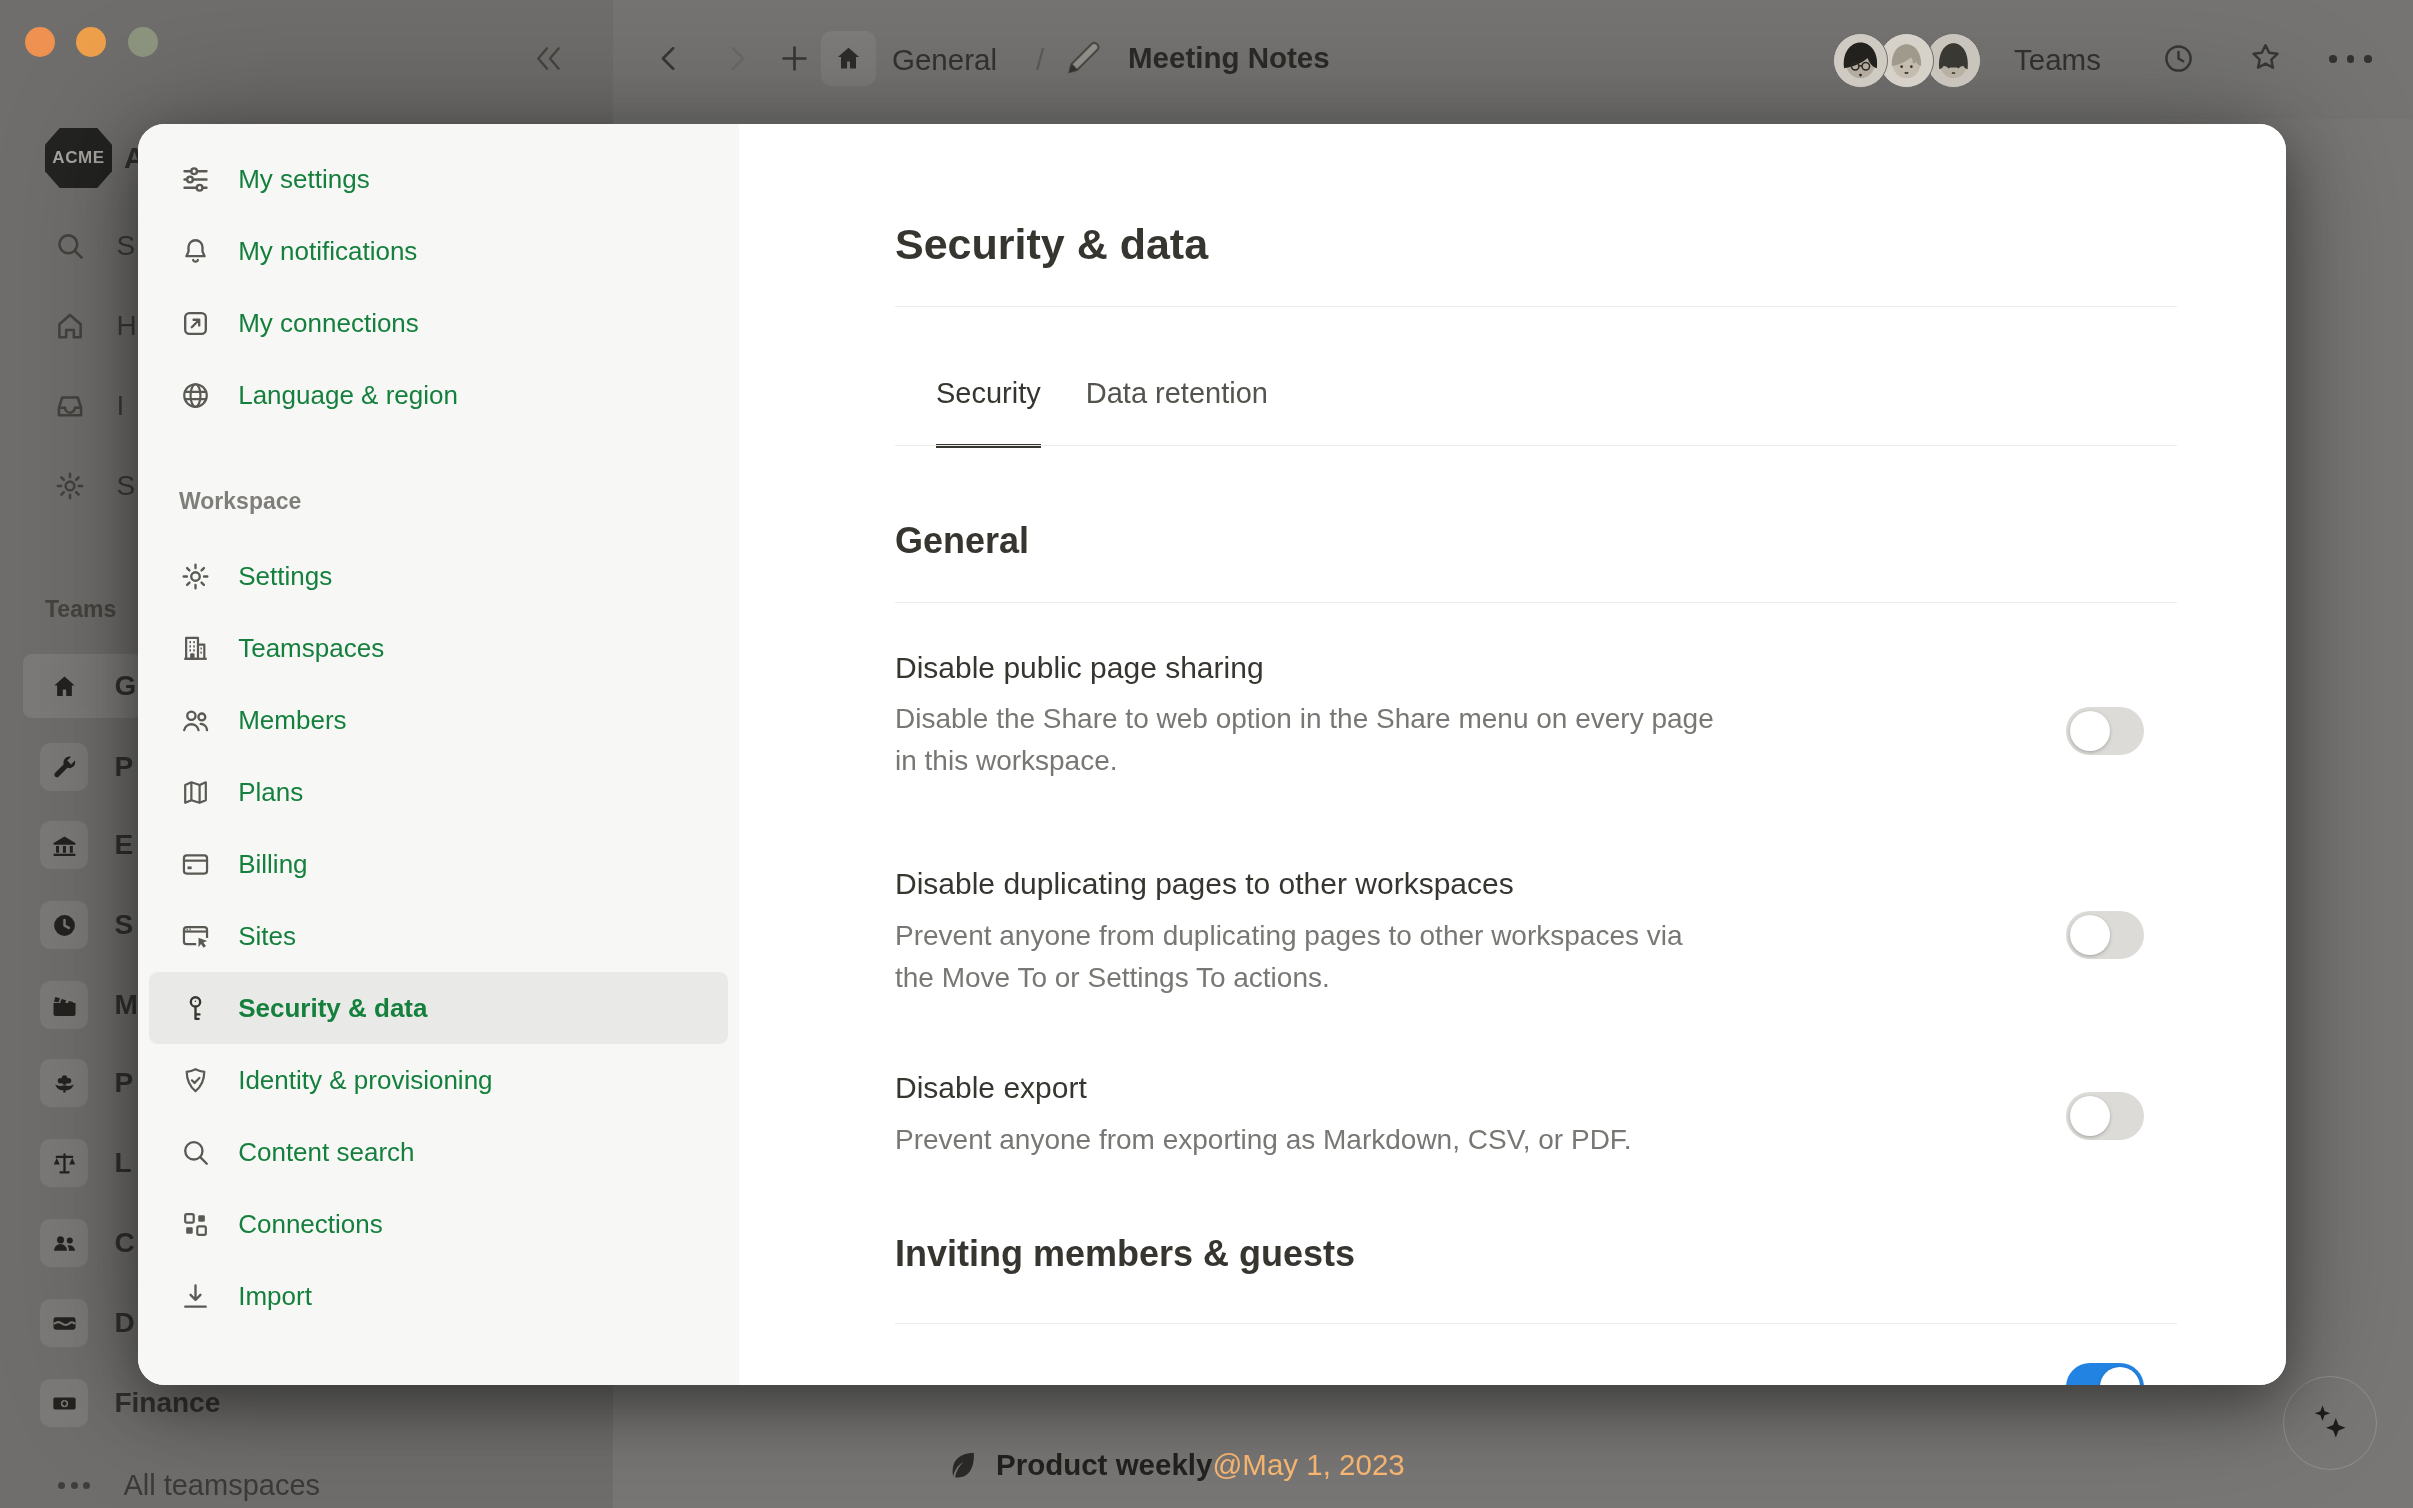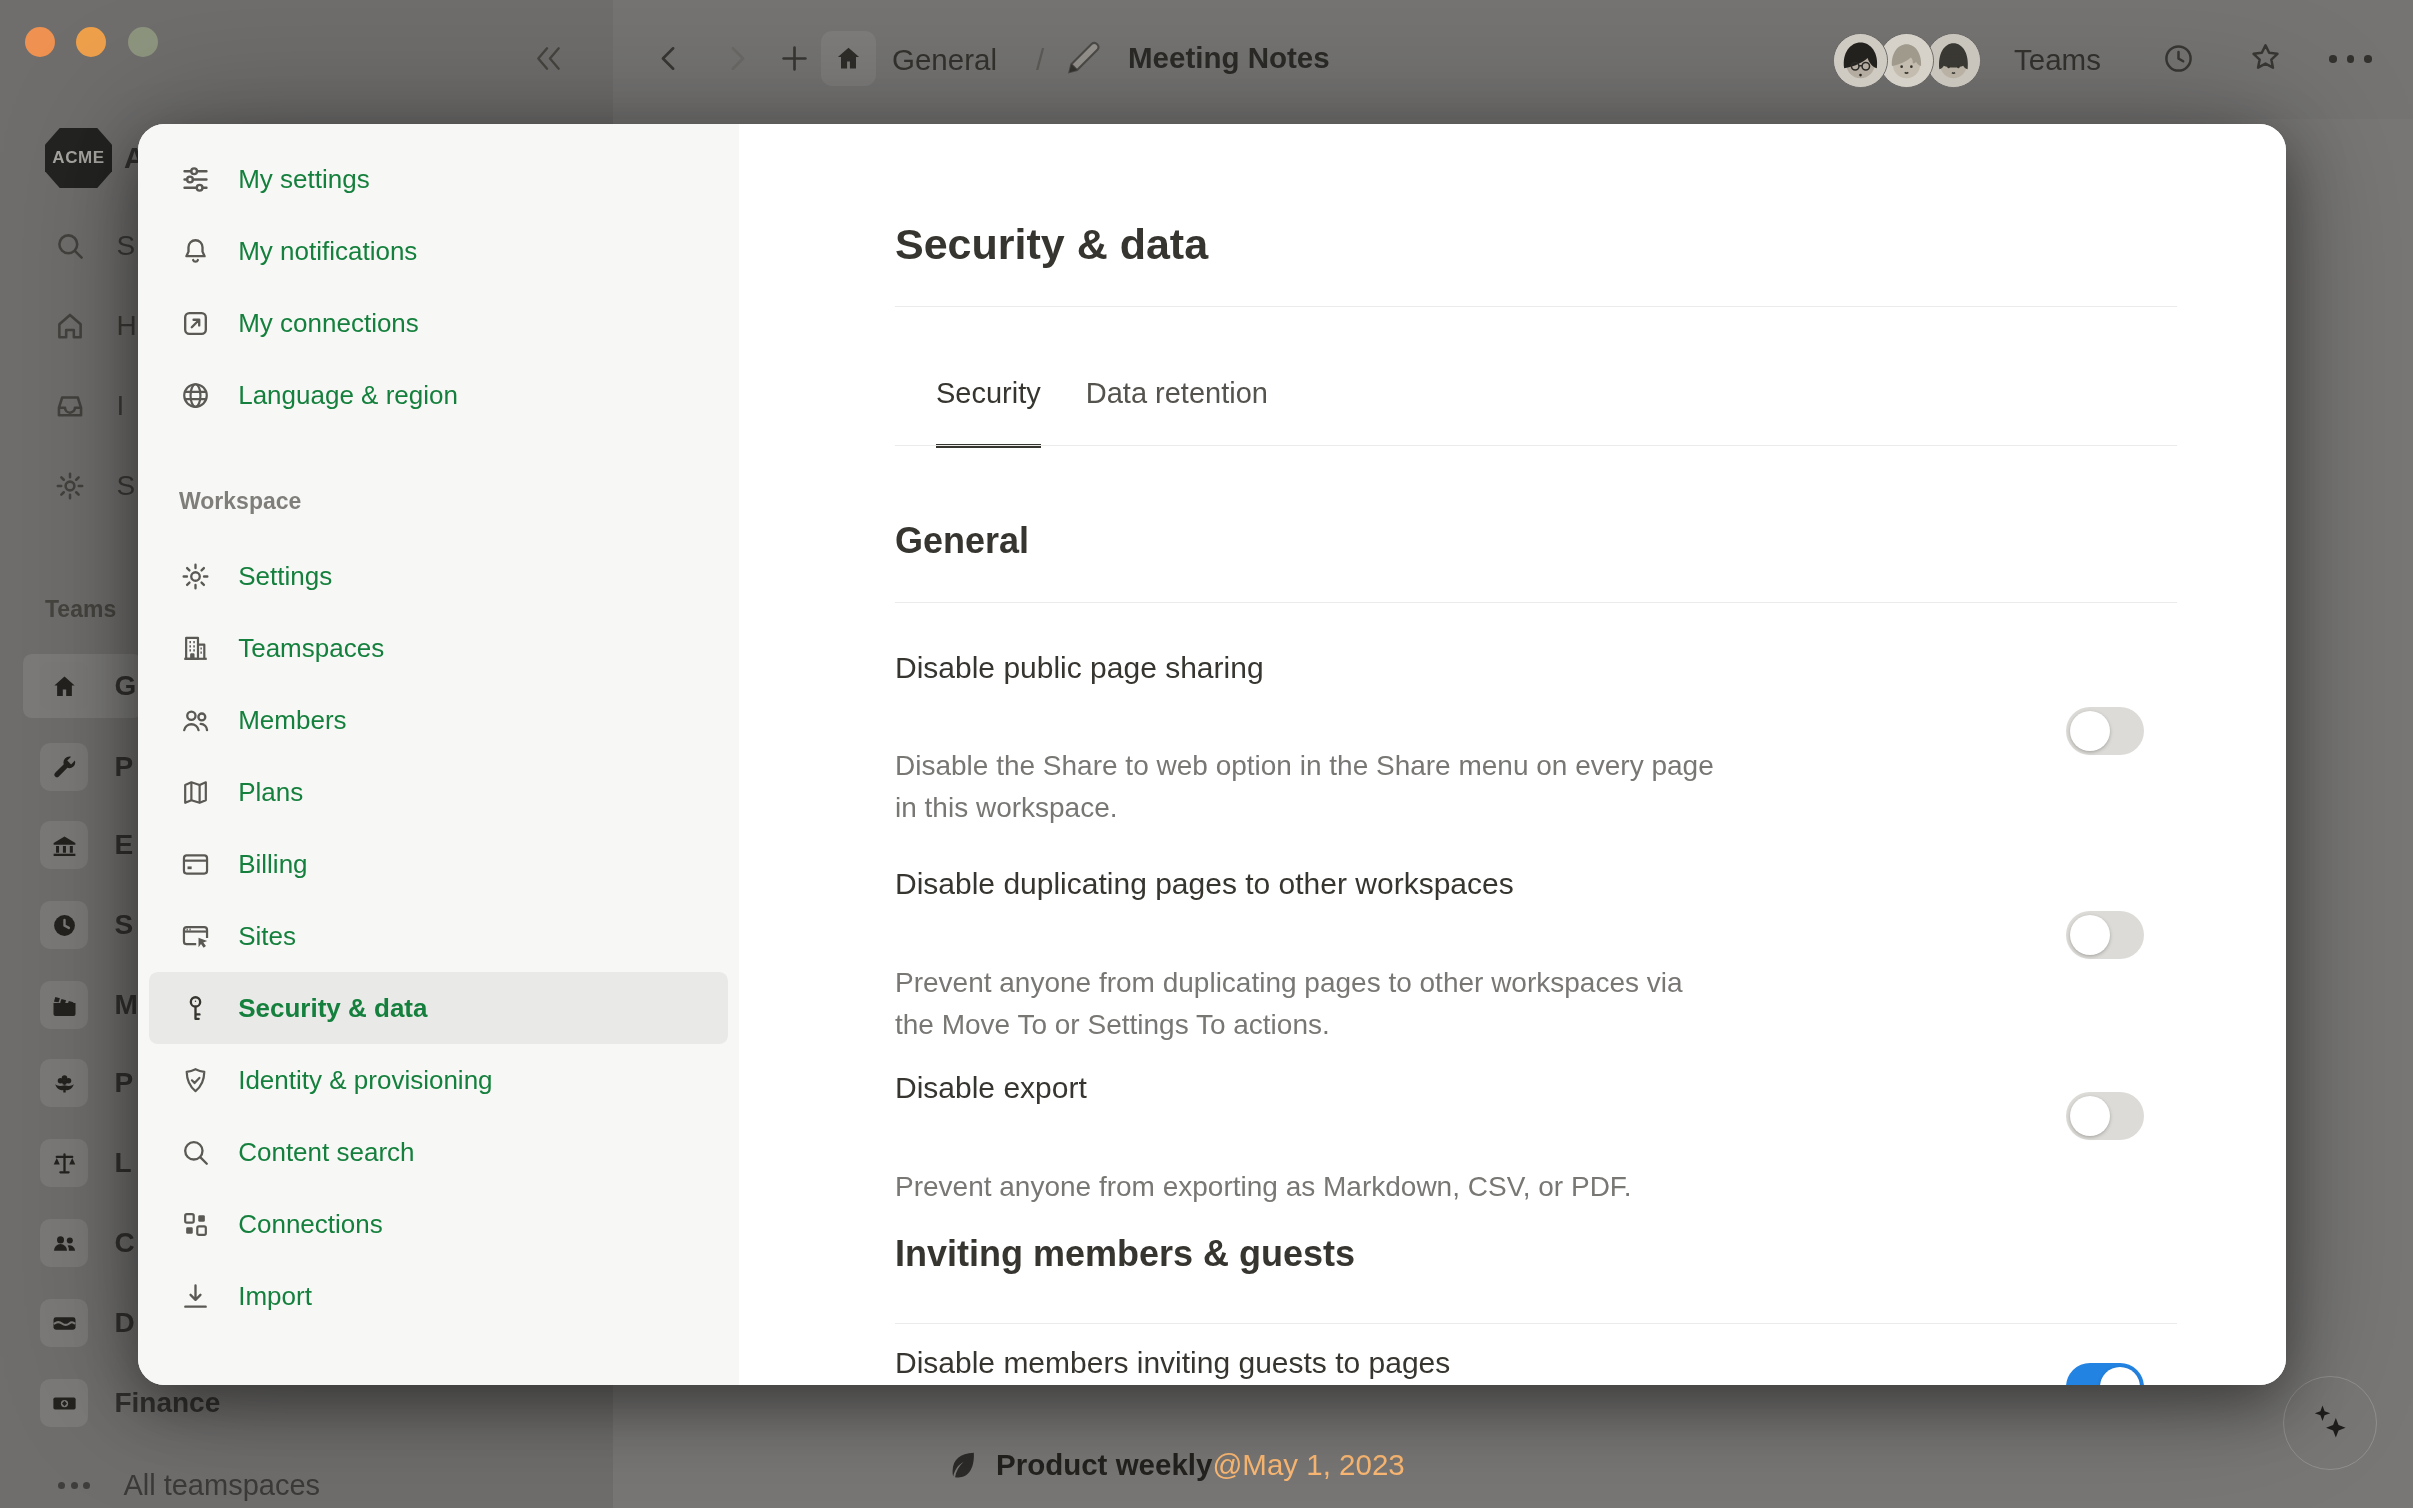--- a/index.html
+++ b/index.html
@@ -85,21 +85,21 @@
   #ms-section-label{margin:57px 0 25px 41px;font-size:23px;font-weight:600;color:#7f7e7a;}
 
   #modal-content{position:relative;flex:1;background:#ffffff;}
   .c-div{position:absolute;left:156px;right:109px;height:1.3px;background:#ebebe9;}
   #c-title{left:156px;top:96px;font-size:43px;font-weight:600;color:#37352f;}
   #tabs{left:197px;top:253px;display:flex;gap:45px;}
   .tab{font-size:29px;line-height:33px;padding-bottom:34px;color:#55534e;cursor:pointer;}
   .tab.active{color:#37352f;border-bottom:4.4px solid #37352f;}
   .sec-h{position:absolute;left:156px;font-size:36px;font-weight:600;color:#37352f;}
   .row-title{position:absolute;left:156px;font-size:30px;color:#37352f;white-space:nowrap;}
-  .row-desc{position:absolute;left:156px;font-size:28px;line-height:42px;color:#787774;white-space:nowrap;margin-top:47px;}
+  .row-desc{position:absolute;left:156px;font-size:28px;line-height:42px;color:#787774;white-space:nowrap;}
   .toggle{position:absolute;right:142px;width:78px;height:48px;border-radius:24px;
           background:#dcdbd7;cursor:pointer;}
   .toggle .knob{position:absolute;top:3.8px;left:3.8px;width:40px;height:40px;border-radius:50%;
                 background:#ffffff;box-shadow:0 1.3px 3.8px rgba(0,0,0,0.25);}
   .toggle.on{background:#2383e2;}
   .toggle.on .knob{left:auto;right:3.8px;}
 </style>
 </head>
 <body>
 
@@ -548,19 +548,18 @@
     <div class="row-desc" style="top:995px;">
       <div>Prevent anyone from exporting as Markdown, CSV, or PDF.</div>
     </div>
     <div class="toggle" style="top:968px;">
         <span class="knob"></span>
       </div>
 
     <div class="sec-h" style="top:1109px;">Inviting members &amp; guests</div>
     <div class="c-div" style="top:1199px;"></div>
 
-    <div class="row-title" style="top:1222px;">Disable members inviting guests to pages</div>
     <div class="toggle on" style="top:1239px;">
         <span class="knob"></span>
       </div>
   </div>
 </div>
 
 
 </body></html>

